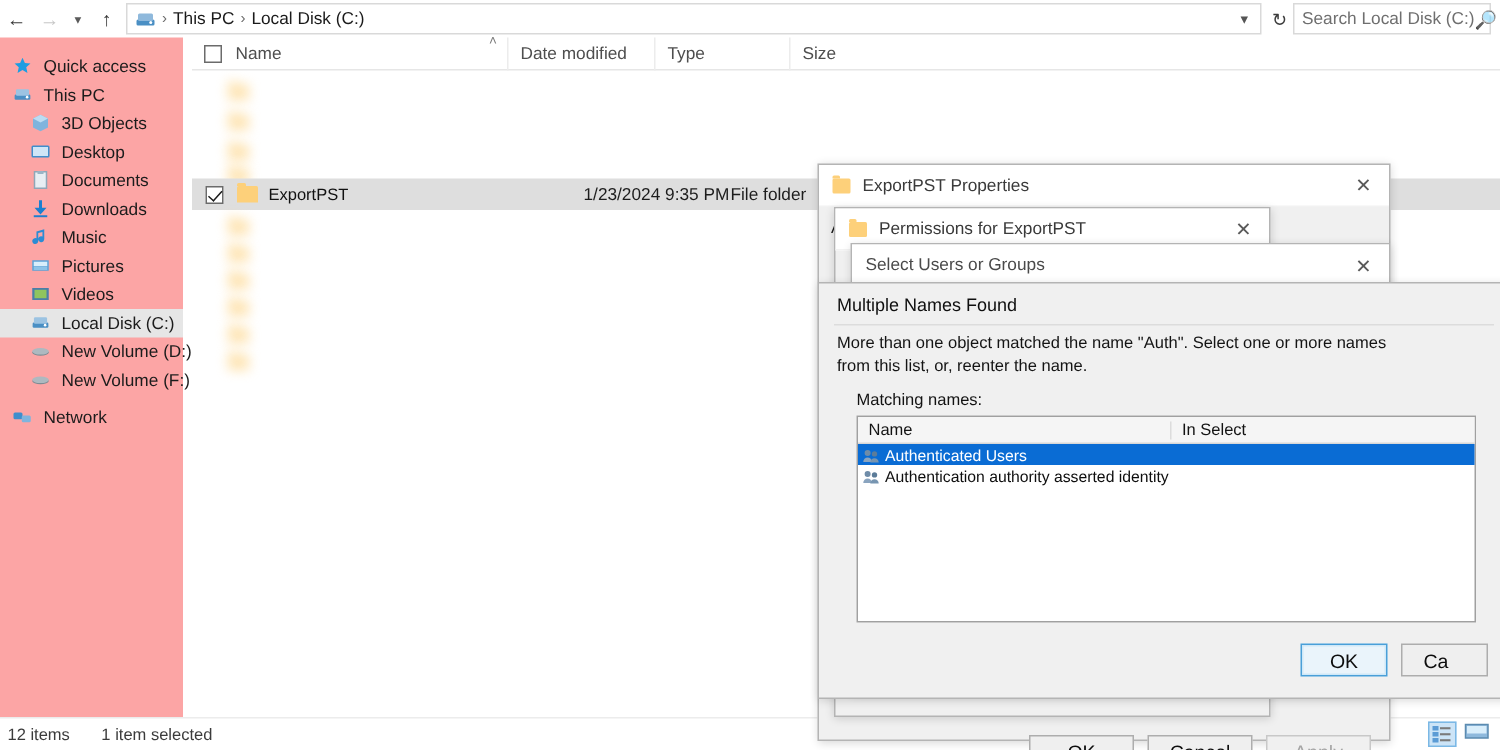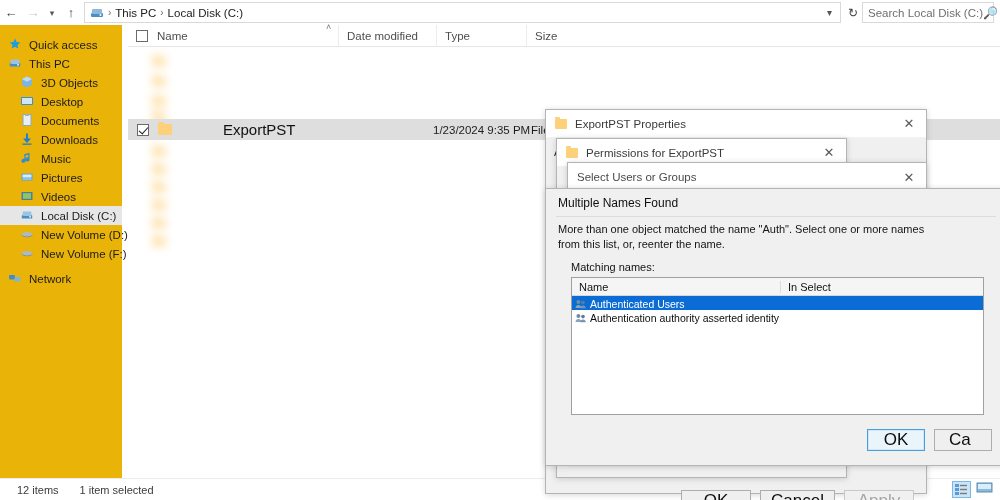--- a/index.html
+++ b/index.html
@@ -52,21 +52,21 @@
     border: 1px solid #d9d9d9; background: #fff;
     display: flex; align-items: center; padding: 0 5px;
     font-size: 11.5px; color: #6f6f6f;
   }
   .searchbox .sb-ph { flex: 1 1 auto; white-space: nowrap; }
   .mag { font-size: 12px; color: #4a4a4a; transform: scaleX(-1); }
 
   
   .sidebar {
     position: absolute; top: 25px; left: 0; width: 122px; bottom: 22px;
-    background: #eab308; padding-top: 10px;
+    background: #fca5a5; padding-top: 10px;
     font-size: 11.5px; color: #1c1c1c;
   }
   .sb-item {
     height: 19px; display: flex; align-items: center;
     padding-left: 8px; white-space: nowrap;
   }
   .sb-item.indent { padding-left: 20px; }
   .sb-item.sel { background: #e6e6e6; }
   .sb-ico { width: 16px; height: 16px; margin-right: 5px; flex:none; position: relative; }
 
@@ -97,32 +97,32 @@
   .frow.sel { background: #dedede; }
   .f-chk { margin-left: 9px; }
   .f-folder {
     width: 14px; height: 11px; margin-right: 7px; flex: none;
     background: #fdd07a; border-radius: 1px 1px 0 0; position: relative;
   }
   .f-folder::before {
     content:""; position:absolute; left:0; top:-2px; width:6px; height:2px;
     background:#fdd07a; border-radius:1px 1px 0 0;
   }
-  .f-name { font-size: 15px; color: #111; width: 210px; white-space: nowrap; overflow: hidden; margin-left: 44px;}
+  .f-name { font-size: 11px; color: #111; width: 210px; white-space: nowrap; overflow: hidden;}
   .f-date { font-size: 11.5px; color: #1d1d1d; width: 98px; }
   .f-type { font-size: 11.5px; color: #1d1d1d; width: 90px; }
   .blurbar { height: 9px; background: #d2d2d2; border-radius: 2px; }
 
   
   .statusbar {
     position: absolute; left: 0; right: 0; bottom: 0; height: 22px;
     border-top: 1px solid #ececec; background: #fff;
     display: flex; align-items: center; font-size: 11px; color: #3b3b3b;
   }
-  .st-txt { margin-left: 17px; white-space: nowrap; }
+  .st-txt { margin-left: 5px; white-space: nowrap; }
   .st-txt.second { margin-left: 21px; }
   .st-spacer { flex: 1 1 auto; }
   .viewbtn { width: 19px; height: 17px; margin-right: 5px; position: relative; flex:none; }
   .viewbtn.active { background: #cce4f7; border: 1px solid #7bb8e5; }
 
   
   .dlg {
     position: absolute;
     background: #f0f0f0;
     border: 1px solid #b4b4b4;
@@ -145,21 +145,21 @@
   .dlg-name { flex: 1 1 auto; font-size: 11.5px; color: #3a3a3a; white-space: nowrap; }
   .dlg-close {
     width: 26px; height: 26px; display:flex; align-items:center; justify-content:center;
     color: #5a5a5a; font-size: 13px; font-family: "Liberation Sans", sans-serif;
   }
 
   
   .btn {
     height: 22px; min-width: 70px; padding: 0 10px;
     background: #efefef; border: 1px solid #adadad;
-    font-family: "Liberation Sans", sans-serif; font-size: 17px; color: #0d0d0d;
+    font-family: "Liberation Sans", sans-serif; font-size: 13px; color: #0d0d0d;
     display: flex; align-items: center; justify-content: center;
   }
   .btn.focus { border: 1px solid #4a9fd8; box-shadow: inset 0 0 0 1px #cfe8f8; background:#eaf4fb;}
   .btn.disabled { color: #a6a6a6; border-color: #c8c8c8; background: #f0f0f0; }
 
   
   .lv { background: #fff; border: 1px solid #a0a0a0; }
   .lv-head {
     height: 18px; background: #f5f5f5; border-bottom: 1px solid #d8d8d8;
     display: flex; align-items: center; font-size: 11px; color: #131313;

